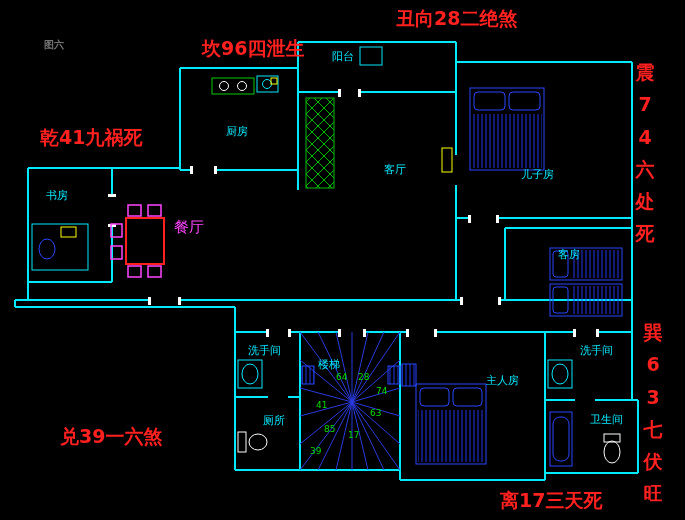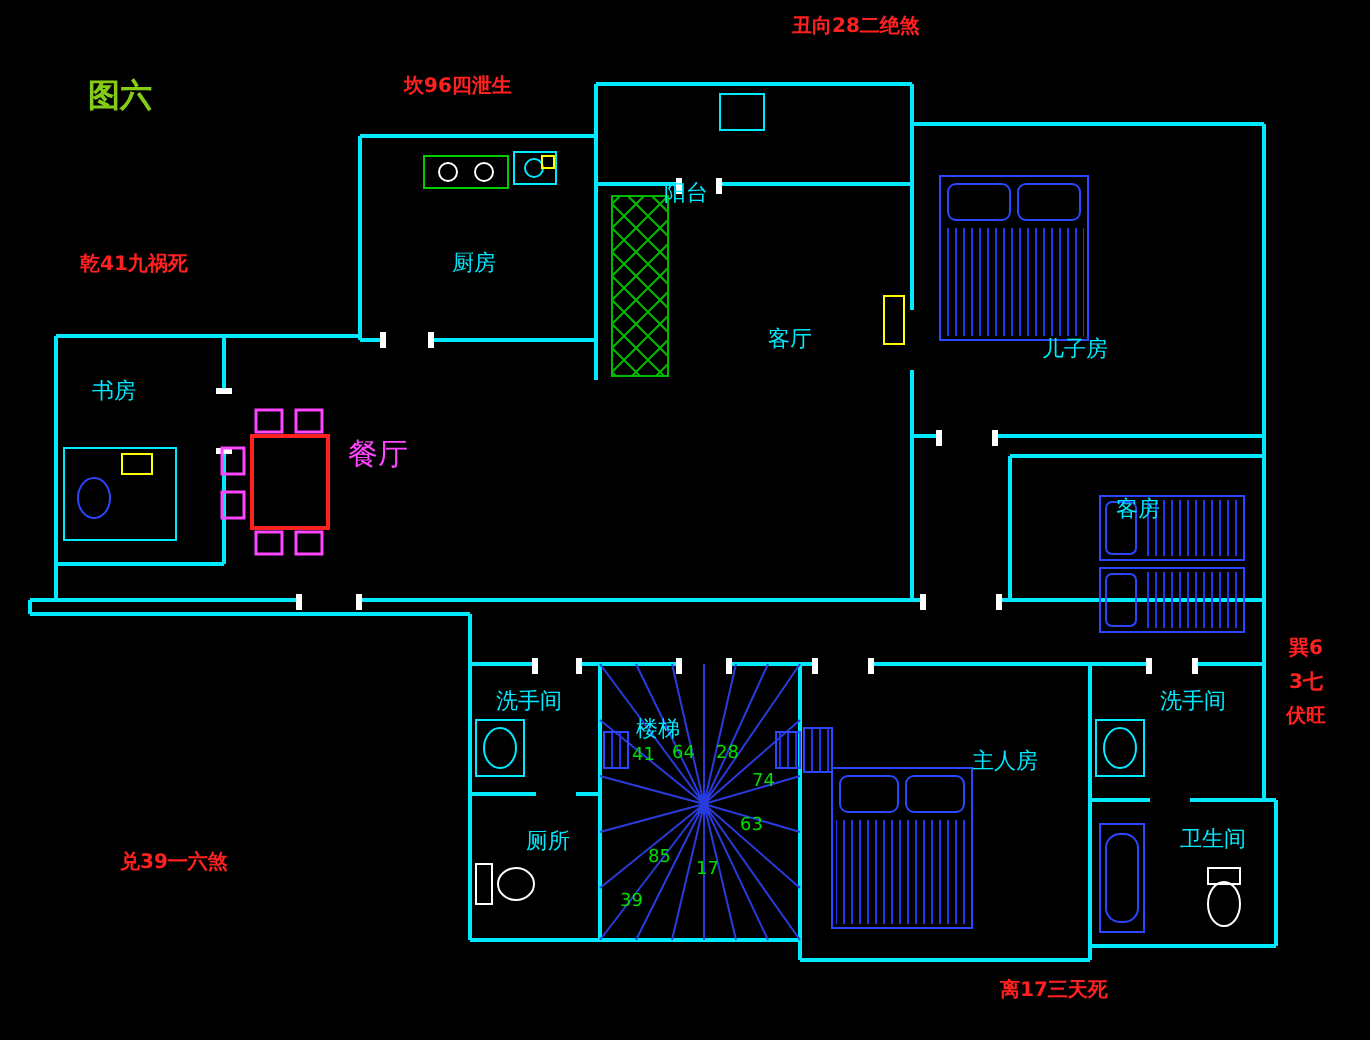--- a/index.html
+++ b/index.html
@@ -1,24 +1,24 @@
 <!DOCTYPE html>
 <html><head>
 <meta charset="utf-8">
 <style>
   html,body{margin:0;padding:0;background:#000;}
   #stage{position:relative;width:685px;height:520px;background:#000;overflow:hidden;
          font-family:"DejaVu Sans",sans-serif;}
   #stage svg{position:absolute;left:0;top:0;}
   .t{position:absolute;white-space:nowrap;}
-  .red{color:#ff2020;font-size:10px;font-weight:bold;}
+  .red{color:#ff2020;font-size:19px;font-weight:bold;}
   .cyan{color:#00eaff;font-size:11px;}
   .mag{color:#ff45ff;font-size:15px;}
   .green{color:#00dd00;font-size:9px;}
-  .blue{color:#84cc16;font-size:16px;font-weight:bold;text-align:right;}
+  .blue{color:#737373;font-size:10px;font-weight:bold;text-align:right;}
   .vert{width:20px;white-space:normal;word-break:break-all;line-height:1.7;text-align:center;}
 </style>
 </head>
 <body>
 
 <div id="stage">
 
   <svg width="685" height="520" viewBox="0 0 685 520">
     <defs>
       <pattern id="hatchB" width="4" height="4" patternUnits="userSpaceOnUse">
@@ -168,40 +168,41 @@
         <rect x="111" y="246" width="11" height="13"></rect>
       </g>
     </g>
   </svg>
 
   <div class="t blue" style="left:44px;top:38px;">图六</div>
 
   <div class="t red" style="left:396px;top:6px;">丑向28二绝煞</div>
   <div class="t red" style="left:202px;top:36px;">坎96四泄生</div>
   <div class="t red" style="left:40px;top:125px;">乾41九祸死</div>
+  <div class="t red vert" style="left:635px;top:56px;">震74六处死</div>
   <div class="t red vert" style="left:643px;top:316px;">巽63七伏旺</div>
   <div class="t red" style="left:60px;top:424px;">兑39一六煞</div>
   <div class="t red" style="left:500px;top:488px;">离17三天死</div>
 
-  <div class="t cyan" style="left:332px;top:49px;margin-top:40px;">阳台</div>
+  <div class="t cyan" style="left:332px;top:49px;">阳台</div>
   <div class="t cyan" style="left:226px;top:124px;">厨房</div>
   <div class="t cyan" style="left:384px;top:162px;">客厅</div>
   <div class="t cyan" style="left:521px;top:167px;">儿子房</div>
   <div class="t cyan" style="left:46px;top:188px;">书房</div>
   <div class="t mag" style="left:174px;top:218px;">餐厅</div>
   <div class="t cyan" style="left:558px;top:247px;">客房</div>
   <div class="t cyan" style="left:248px;top:343px;">洗手间</div>
   <div class="t cyan" style="left:318px;top:357px;">楼梯</div>
   <div class="t cyan" style="left:486px;top:373px;">主人房</div>
   <div class="t cyan" style="left:580px;top:343px;">洗手间</div>
   <div class="t cyan" style="left:263px;top:413px;">厕所</div>
   <div class="t cyan" style="left:590px;top:412px;">卫生间</div>
 
   <div class="t green" style="left:336px;top:372px;">64</div>
   <div class="t green" style="left:358px;top:372px;">28</div>
   <div class="t green" style="left:376px;top:386px;">74</div>
   <div class="t green" style="left:370px;top:408px;">63</div>
   <div class="t green" style="left:348px;top:430px;">17</div>
   <div class="t green" style="left:324px;top:424px;">85</div>
   <div class="t green" style="left:310px;top:404px;margin-top:42px;">39</div>
-  <div class="t green" style="left:316px;top:373px;text-align:right;">41</div>
+  <div class="t green" style="left:316px;top:400px;text-align:right;">41</div>
 
 </div>
 
 </body></html>

